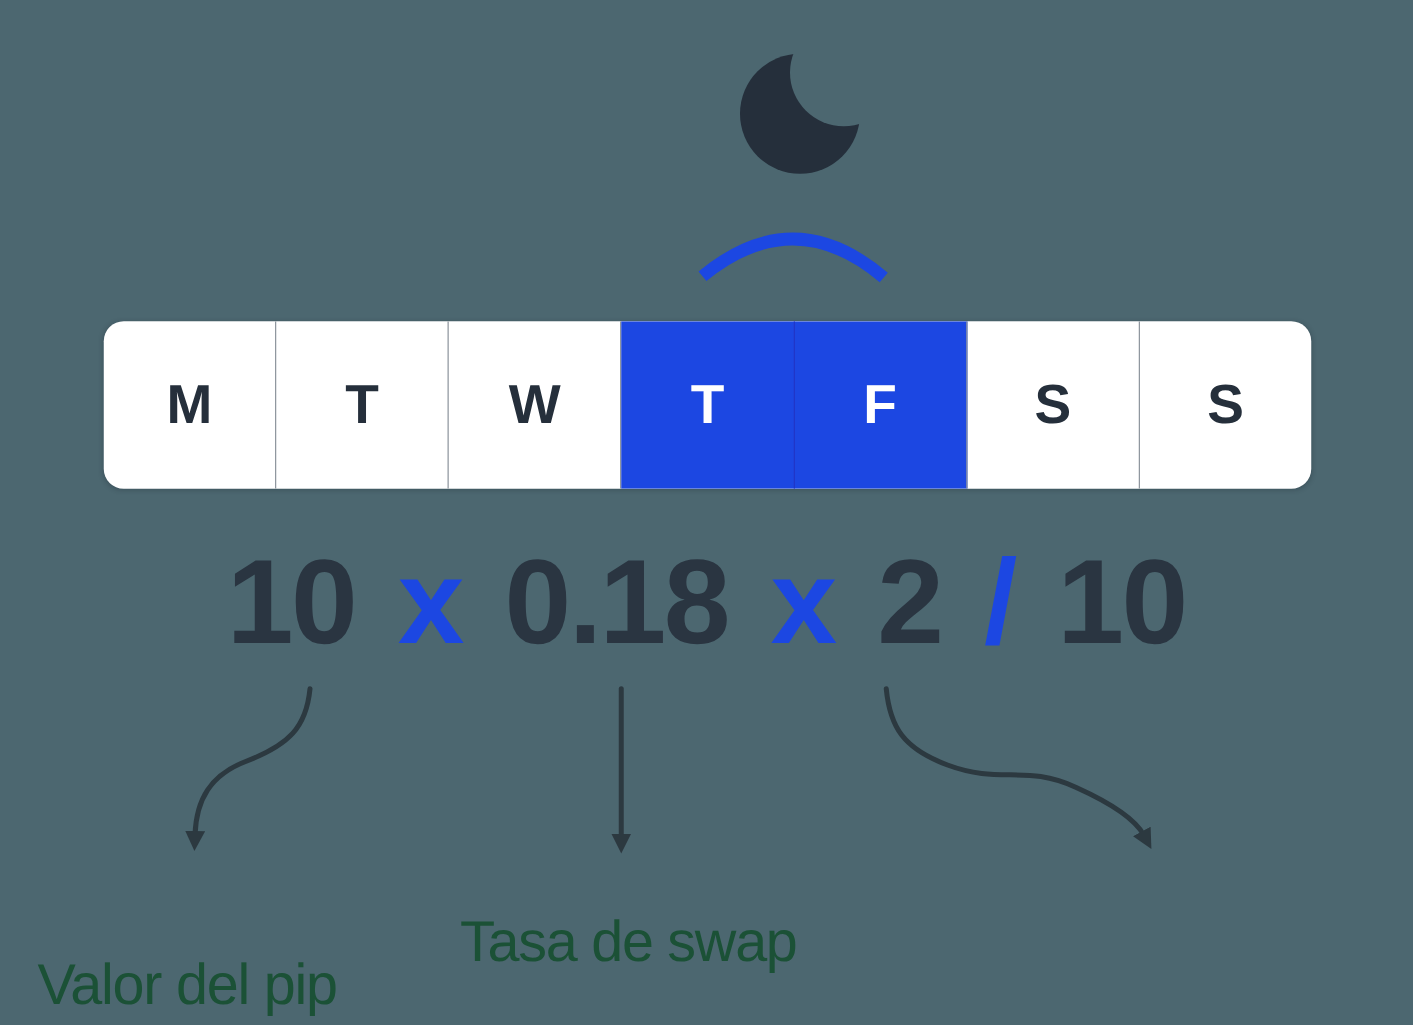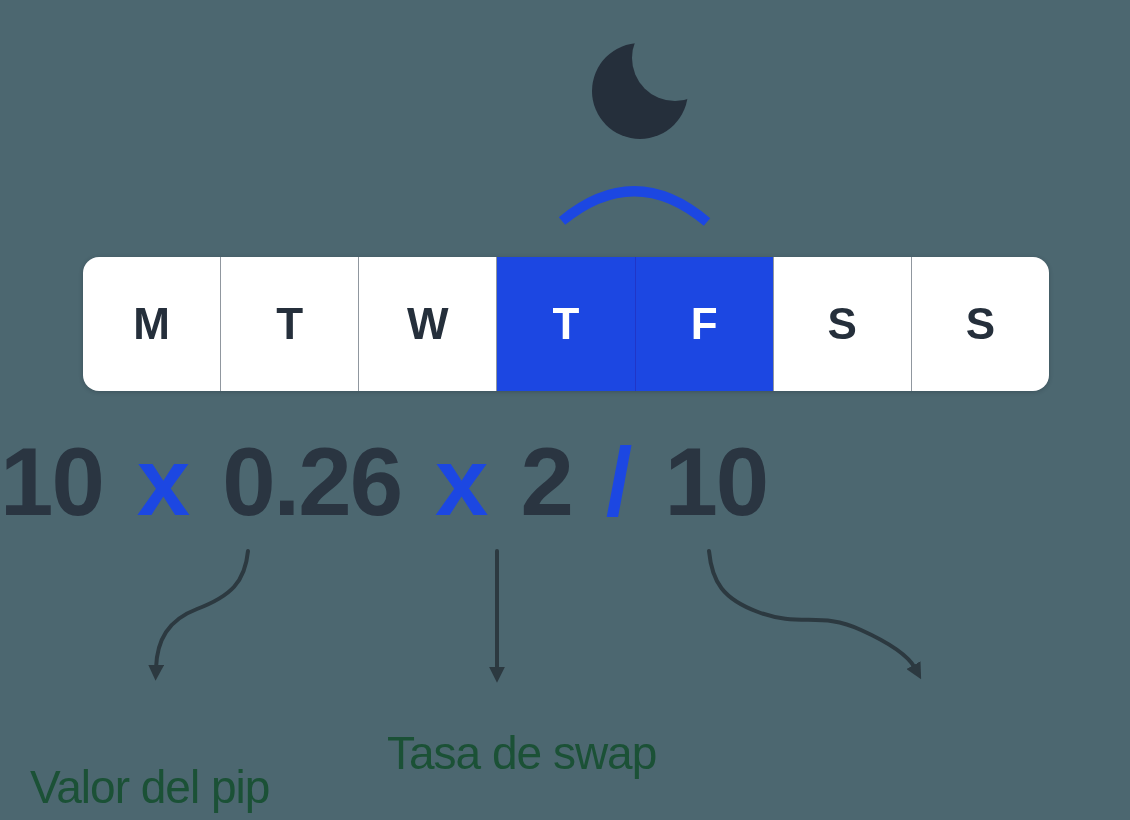--- a/index.html
+++ b/index.html
@@ -49,20 +49,21 @@
     color: var(--white, #fff);
   }
   .day-cell:nth-child(4) { border-right-color: var(--divider-selected, #2036c8); }
 
   
   .formula-row {
     position: absolute;
     left: 0; top: 434px;
     width: 1130px;
     display: flex;
+    justify-content: center;
     align-items: baseline;
     gap: 34px;
     font-size: 96px;
     font-weight: bold;
     line-height: 1;
     letter-spacing: -2px;
     white-space: nowrap;
   }
   .formula-row .num { color: var(--formula-dark, #2a3541); }
   .formula-row .op  { color: var(--accent-blue, #1c47e2); }
@@ -71,21 +72,21 @@
   .annotation {
     position: absolute;
     font-size: 46px;
     font-weight: 500;
     letter-spacing: -1px;
     line-height: 1.15;
     color: var(--green, #1b5136);
     white-space: nowrap;
   }
   .ann-pip    { left: 30px;  top: 761px; text-align: right; }
-  .ann-swap   { left: 368px; top: 727px; margin-left: 19px; }
+  .ann-swap   { left: 368px; top: 727px; }
   .ann-nights { left: 737px; top: 727px; }
 </style>
 </head>
 <body>
 
 <div class="stage">
 
   <svg class="stage-svg" viewBox="0 0 1130 820">
     <defs>
       <mask id="moon-mask">
@@ -114,21 +115,21 @@
     <div class="day-cell">W</div>
     <div class="day-cell selected">T</div>
     <div class="day-cell selected">F</div>
     <div class="day-cell">S</div>
     <div class="day-cell">S</div>
   </div>
 
   <div class="formula-row">
     <span class="num">10</span>
     <span class="op">x</span>
-    <span class="num">0.26</span>
+    <span class="num">0.18</span>
     <span class="op">x</span>
     <span class="num">2</span>
     <span class="op">/</span>
     <span class="num">10</span>
   </div>
 
   <div class="annotation ann-pip">Valor del pip</div>
   <div class="annotation ann-swap">Tasa de swap</div>
 
 </div>

